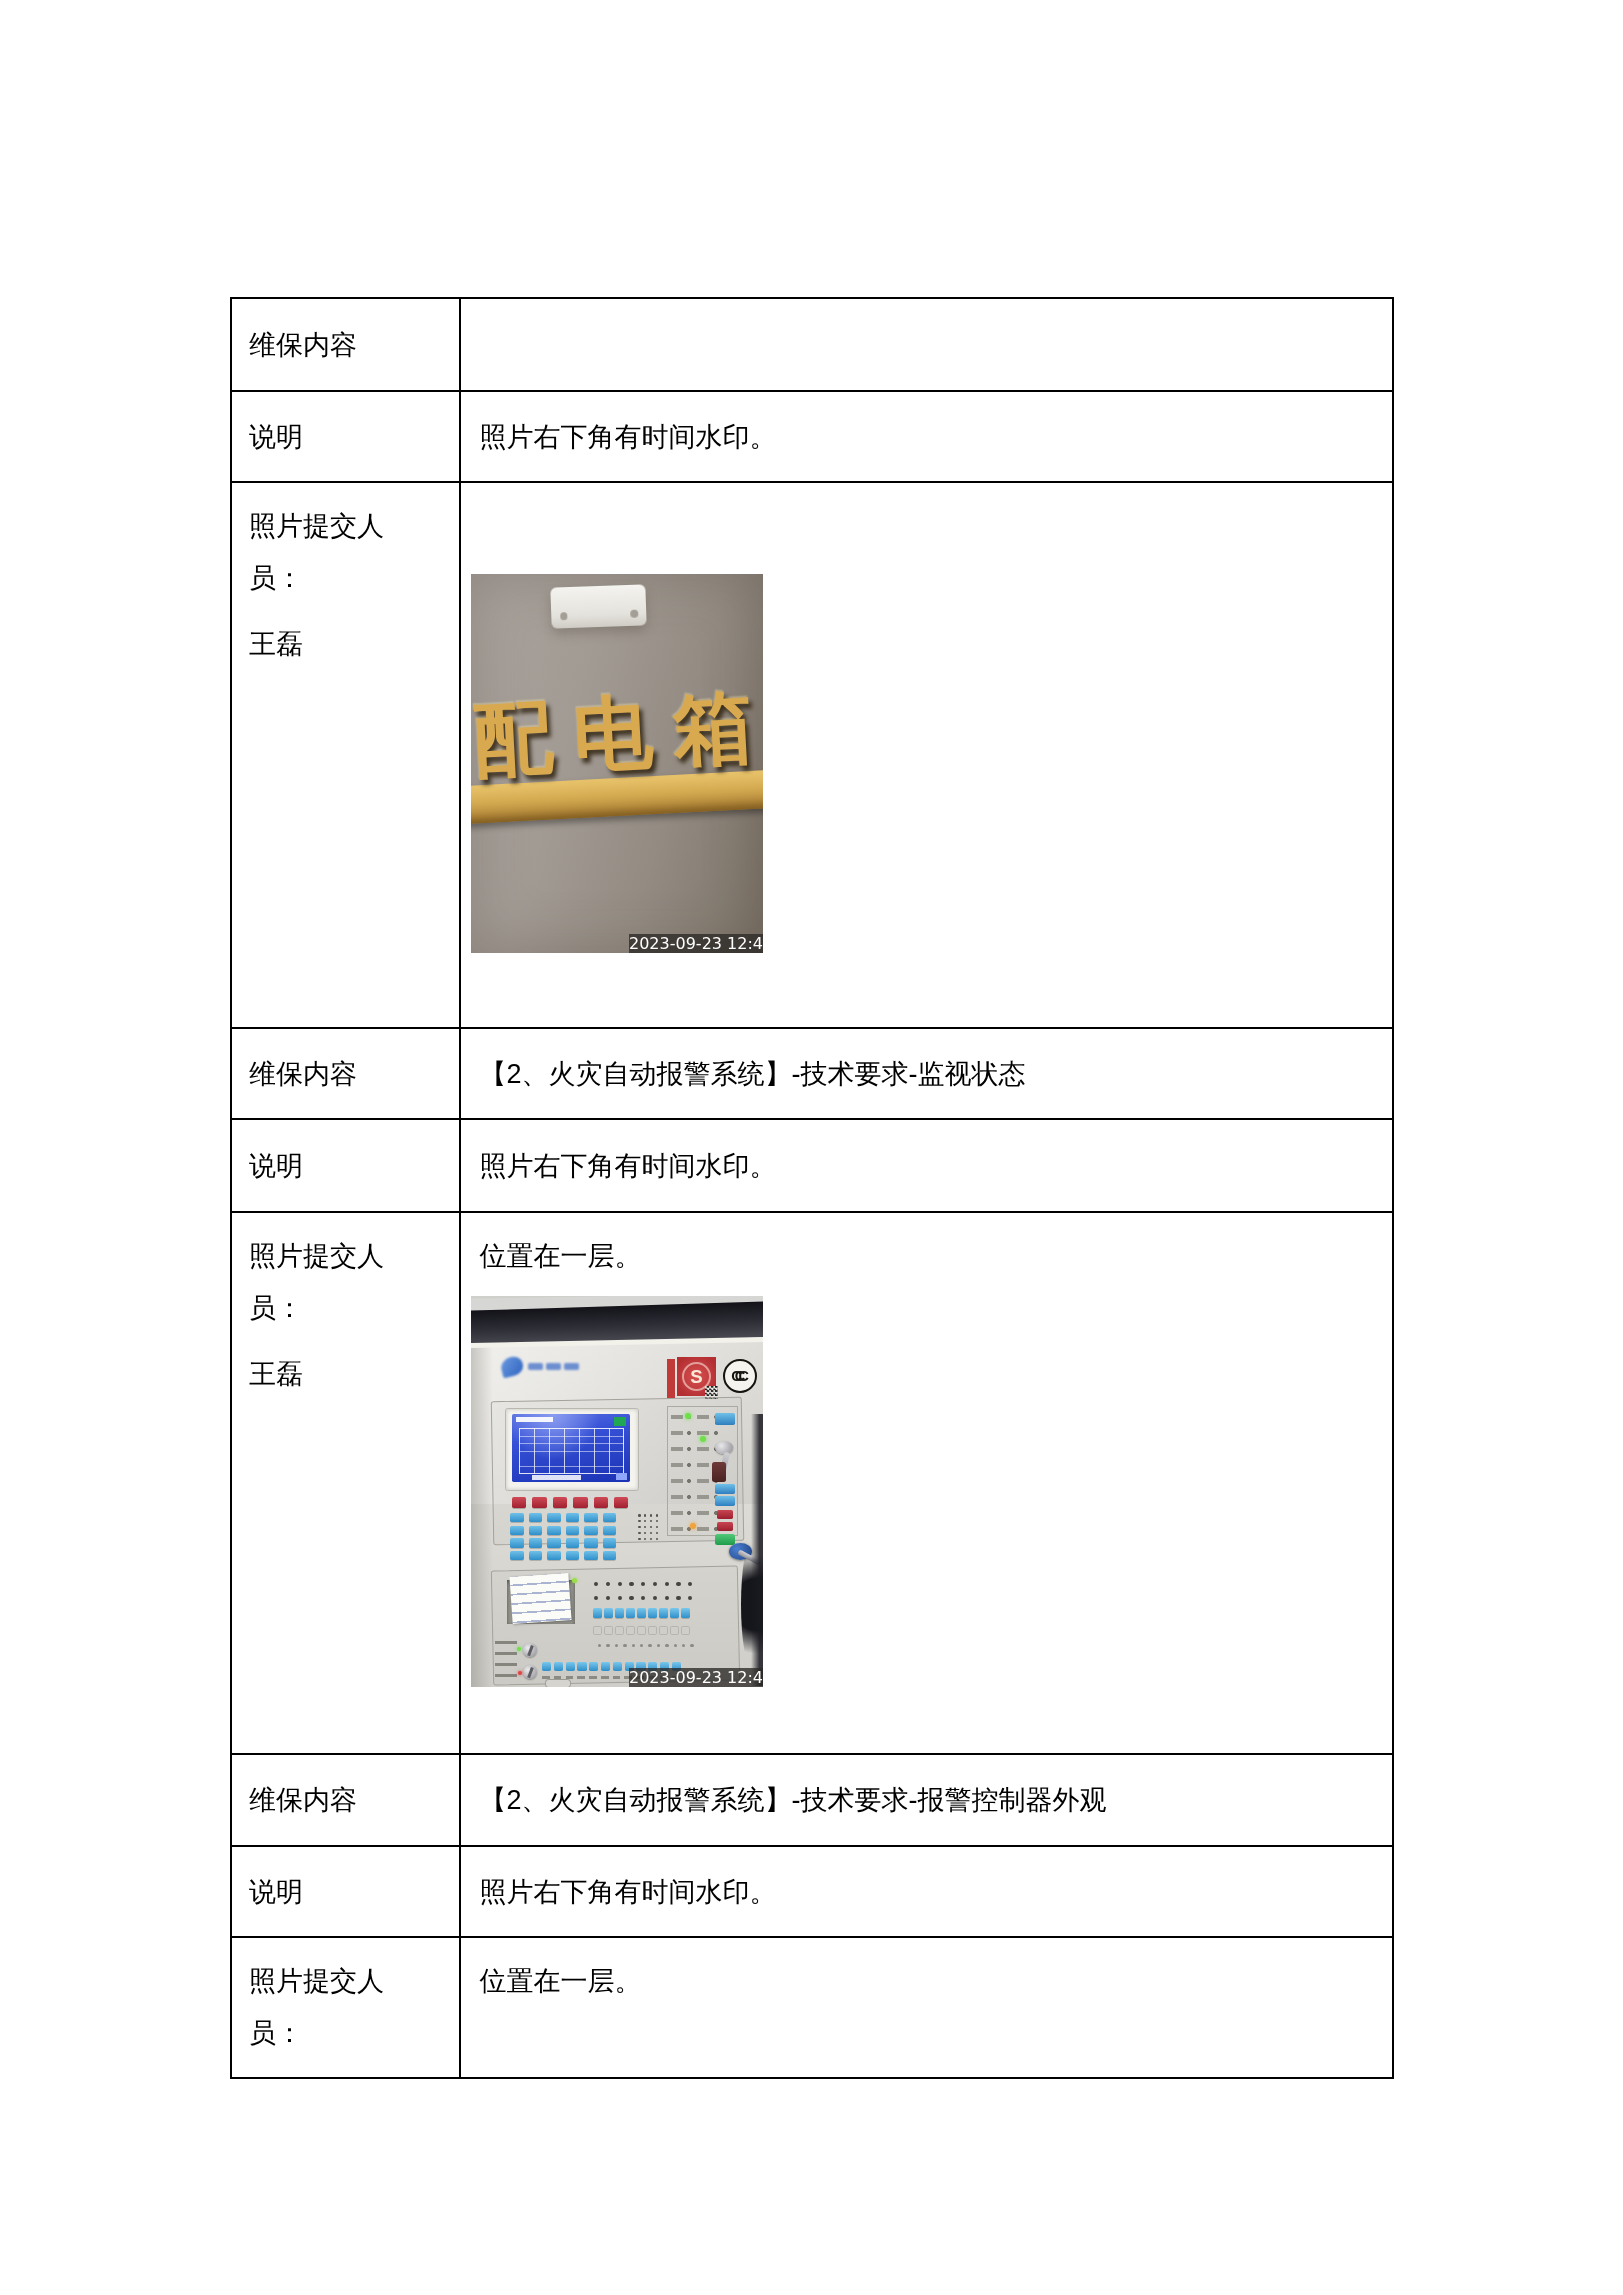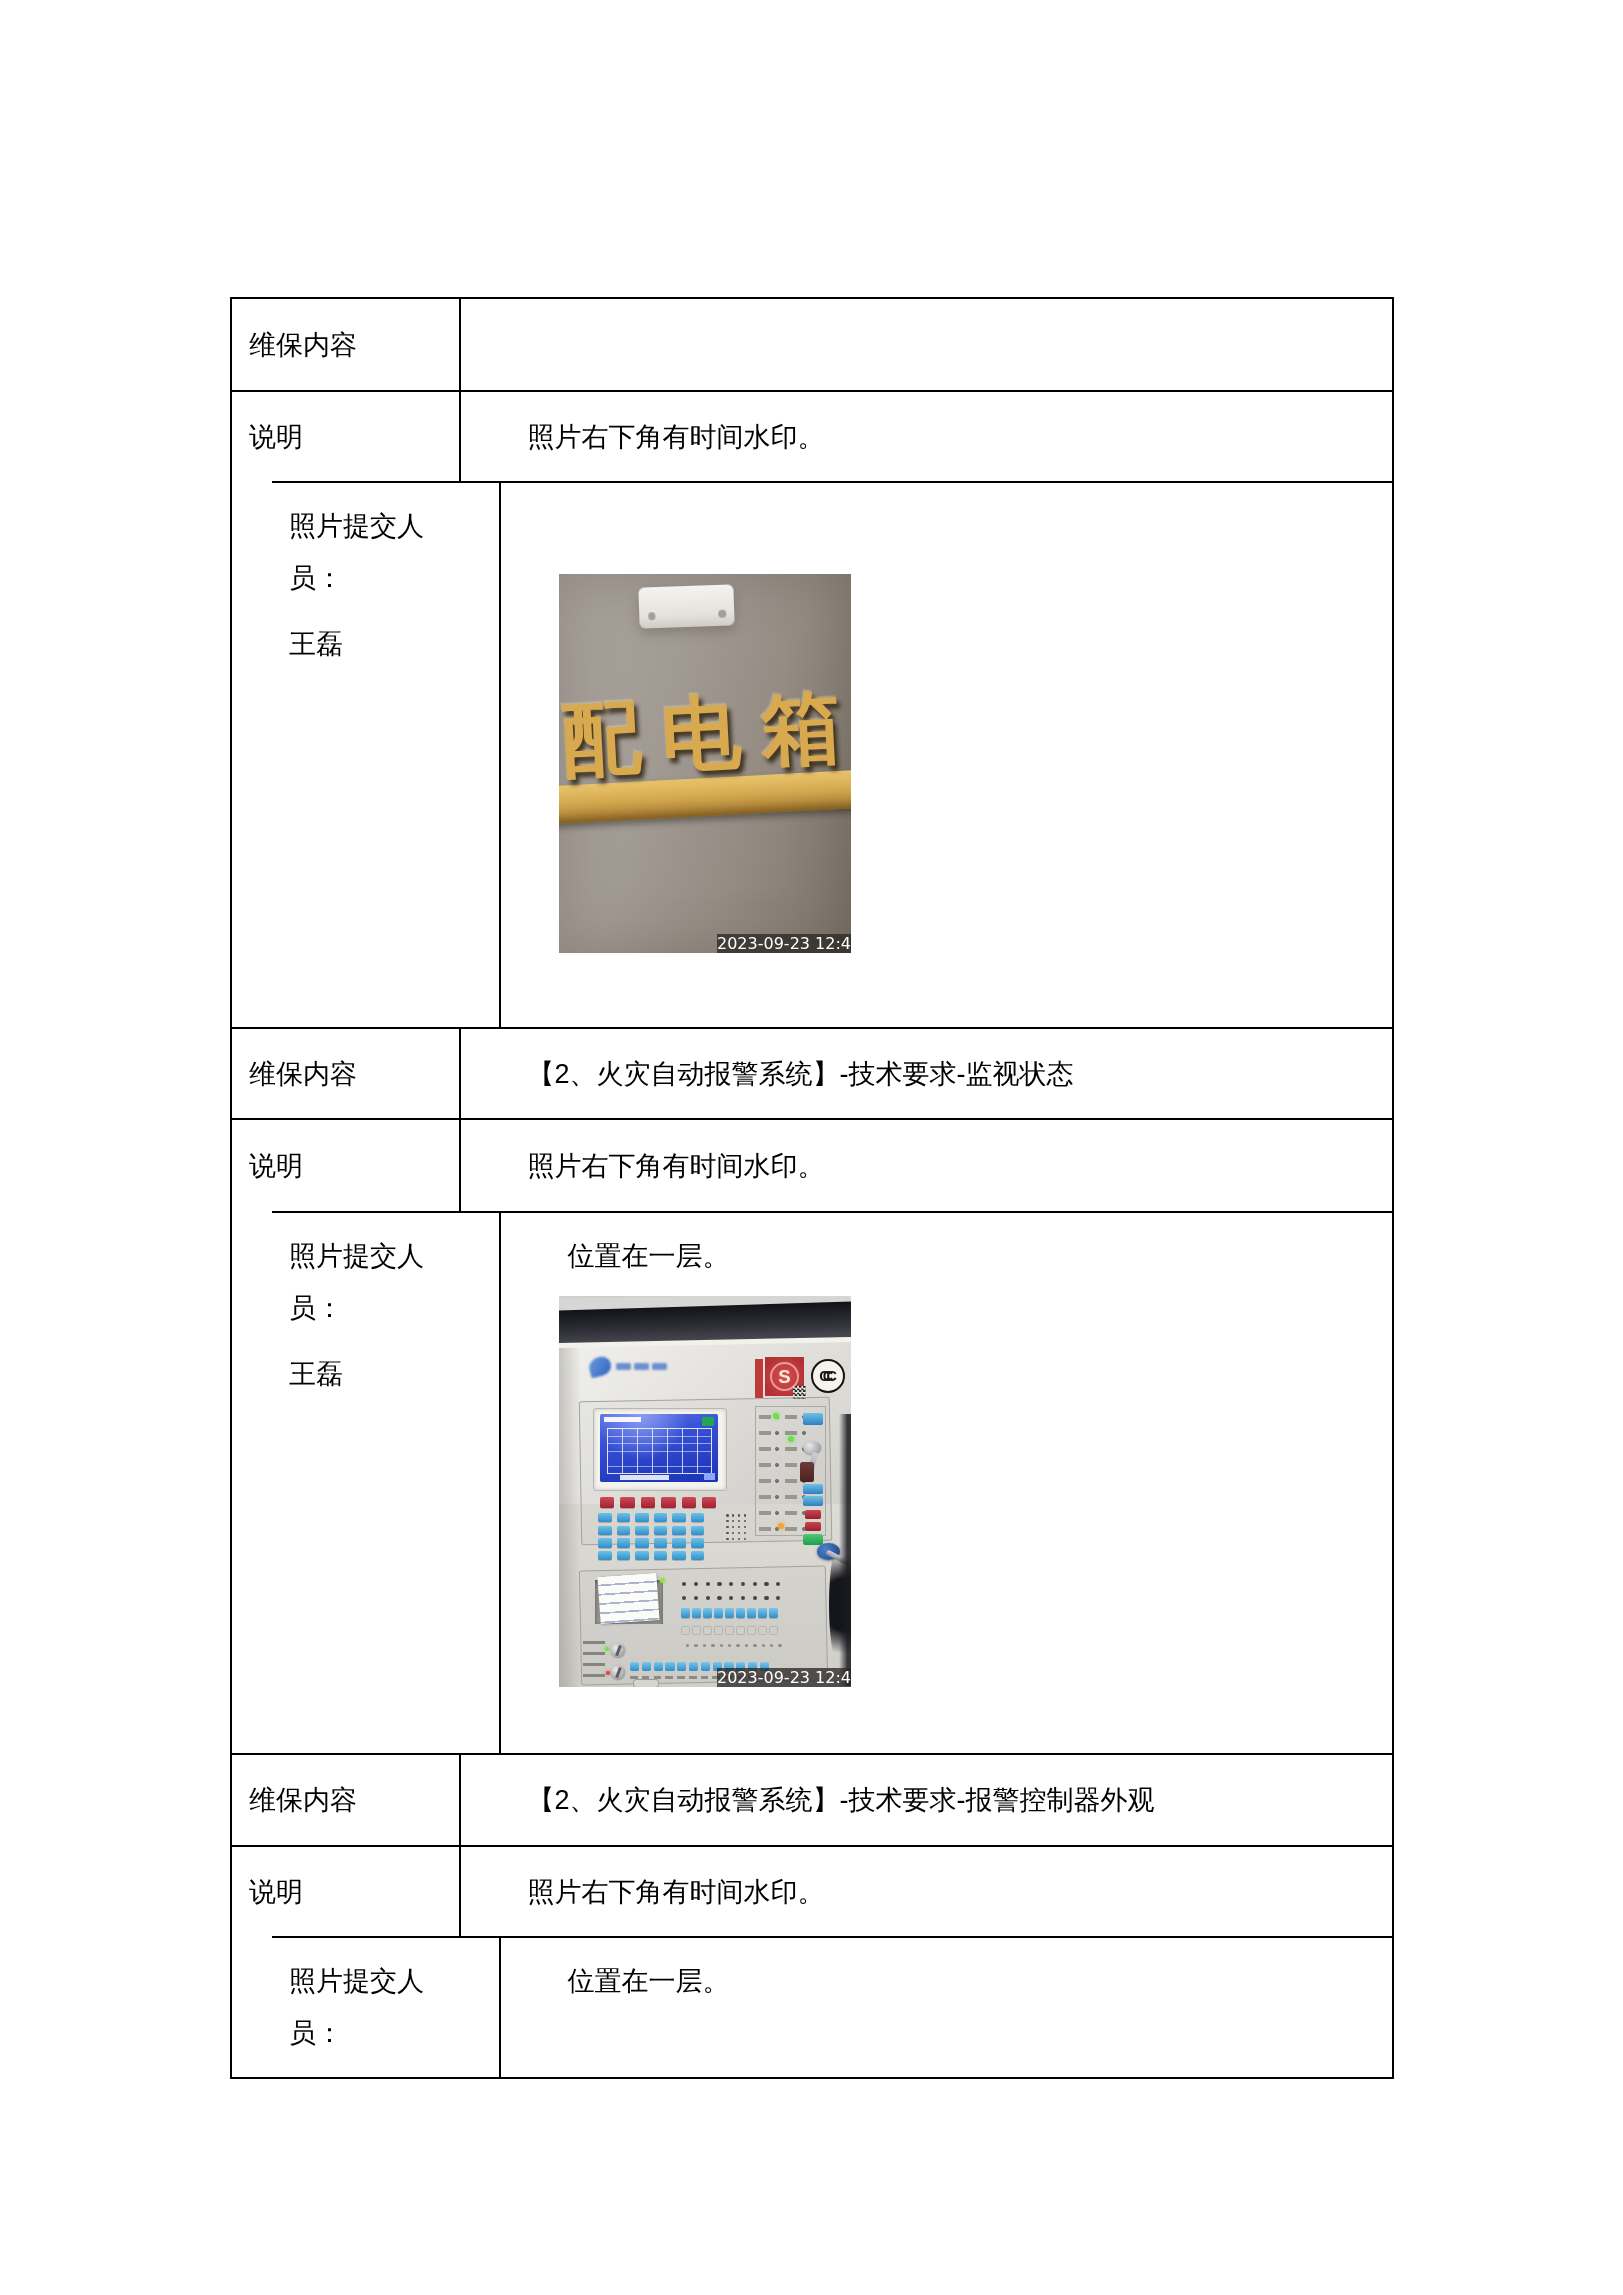--- a/index.html
+++ b/index.html
@@ -6,27 +6,27 @@
   .page{position:relative;width:1624px;height:2295px;background:#ffffff;
         font-family:"Liberation Sans","DejaVu Sans",sans-serif;color:#000;overflow:hidden;}
 
   
   .doc-title{position:absolute;top:227px;left:0;width:1624px;text-align:center;
              font-size:42px;font-weight:bold;letter-spacing:2.5px;}
   .doc-footer{position:absolute;top:2128px;left:0;width:1624px;text-align:center;font-size:23px;}
 
   
   .rec-table{position:absolute;left:230px;top:297px;width:1164px;border:2.5px solid #000;box-sizing:border-box;}
-  .t-row{display:flex;box-sizing:border-box;gap:48px;}
+  .t-row{display:flex;box-sizing:border-box;}
   .t-row + .t-row{border-top:2.5px solid #000;}
   .cell-l{width:229px;border-right:2.5px solid #000;box-sizing:border-box;padding-left:17px;}
   .cell-r{flex:1;box-sizing:border-box;padding-left:18.6px;position:relative;}
   .row-simple{font-size:27px;}
   .row-simple .cell-l,.row-simple .cell-r{display:flex;align-items:center;}
-  .row-photo{font-size:27px;margin-left:40px;}
+  .row-photo{font-size:27px;}
   .row-photo .cell-l{padding-top:17px;line-height:52px;}
   .row-photo .cell-r{padding-top:17px;line-height:52px;}
   .submitter-wrap{width:145px;word-break:break-all;}
   .submitter-name{margin-top:13.5px;}
   .h107{height:91px}.h110{height:93px}.h109{height:92px}.h108{height:91px}
   .h645{height:546px}.h641{height:542px}.h167{height:141px}
 
   
   .photo{position:absolute;overflow:hidden;}
   .ts-bar{position:absolute;right:0;bottom:0;width:134px;height:19.5px;background:rgba(43,41,39,.78);

